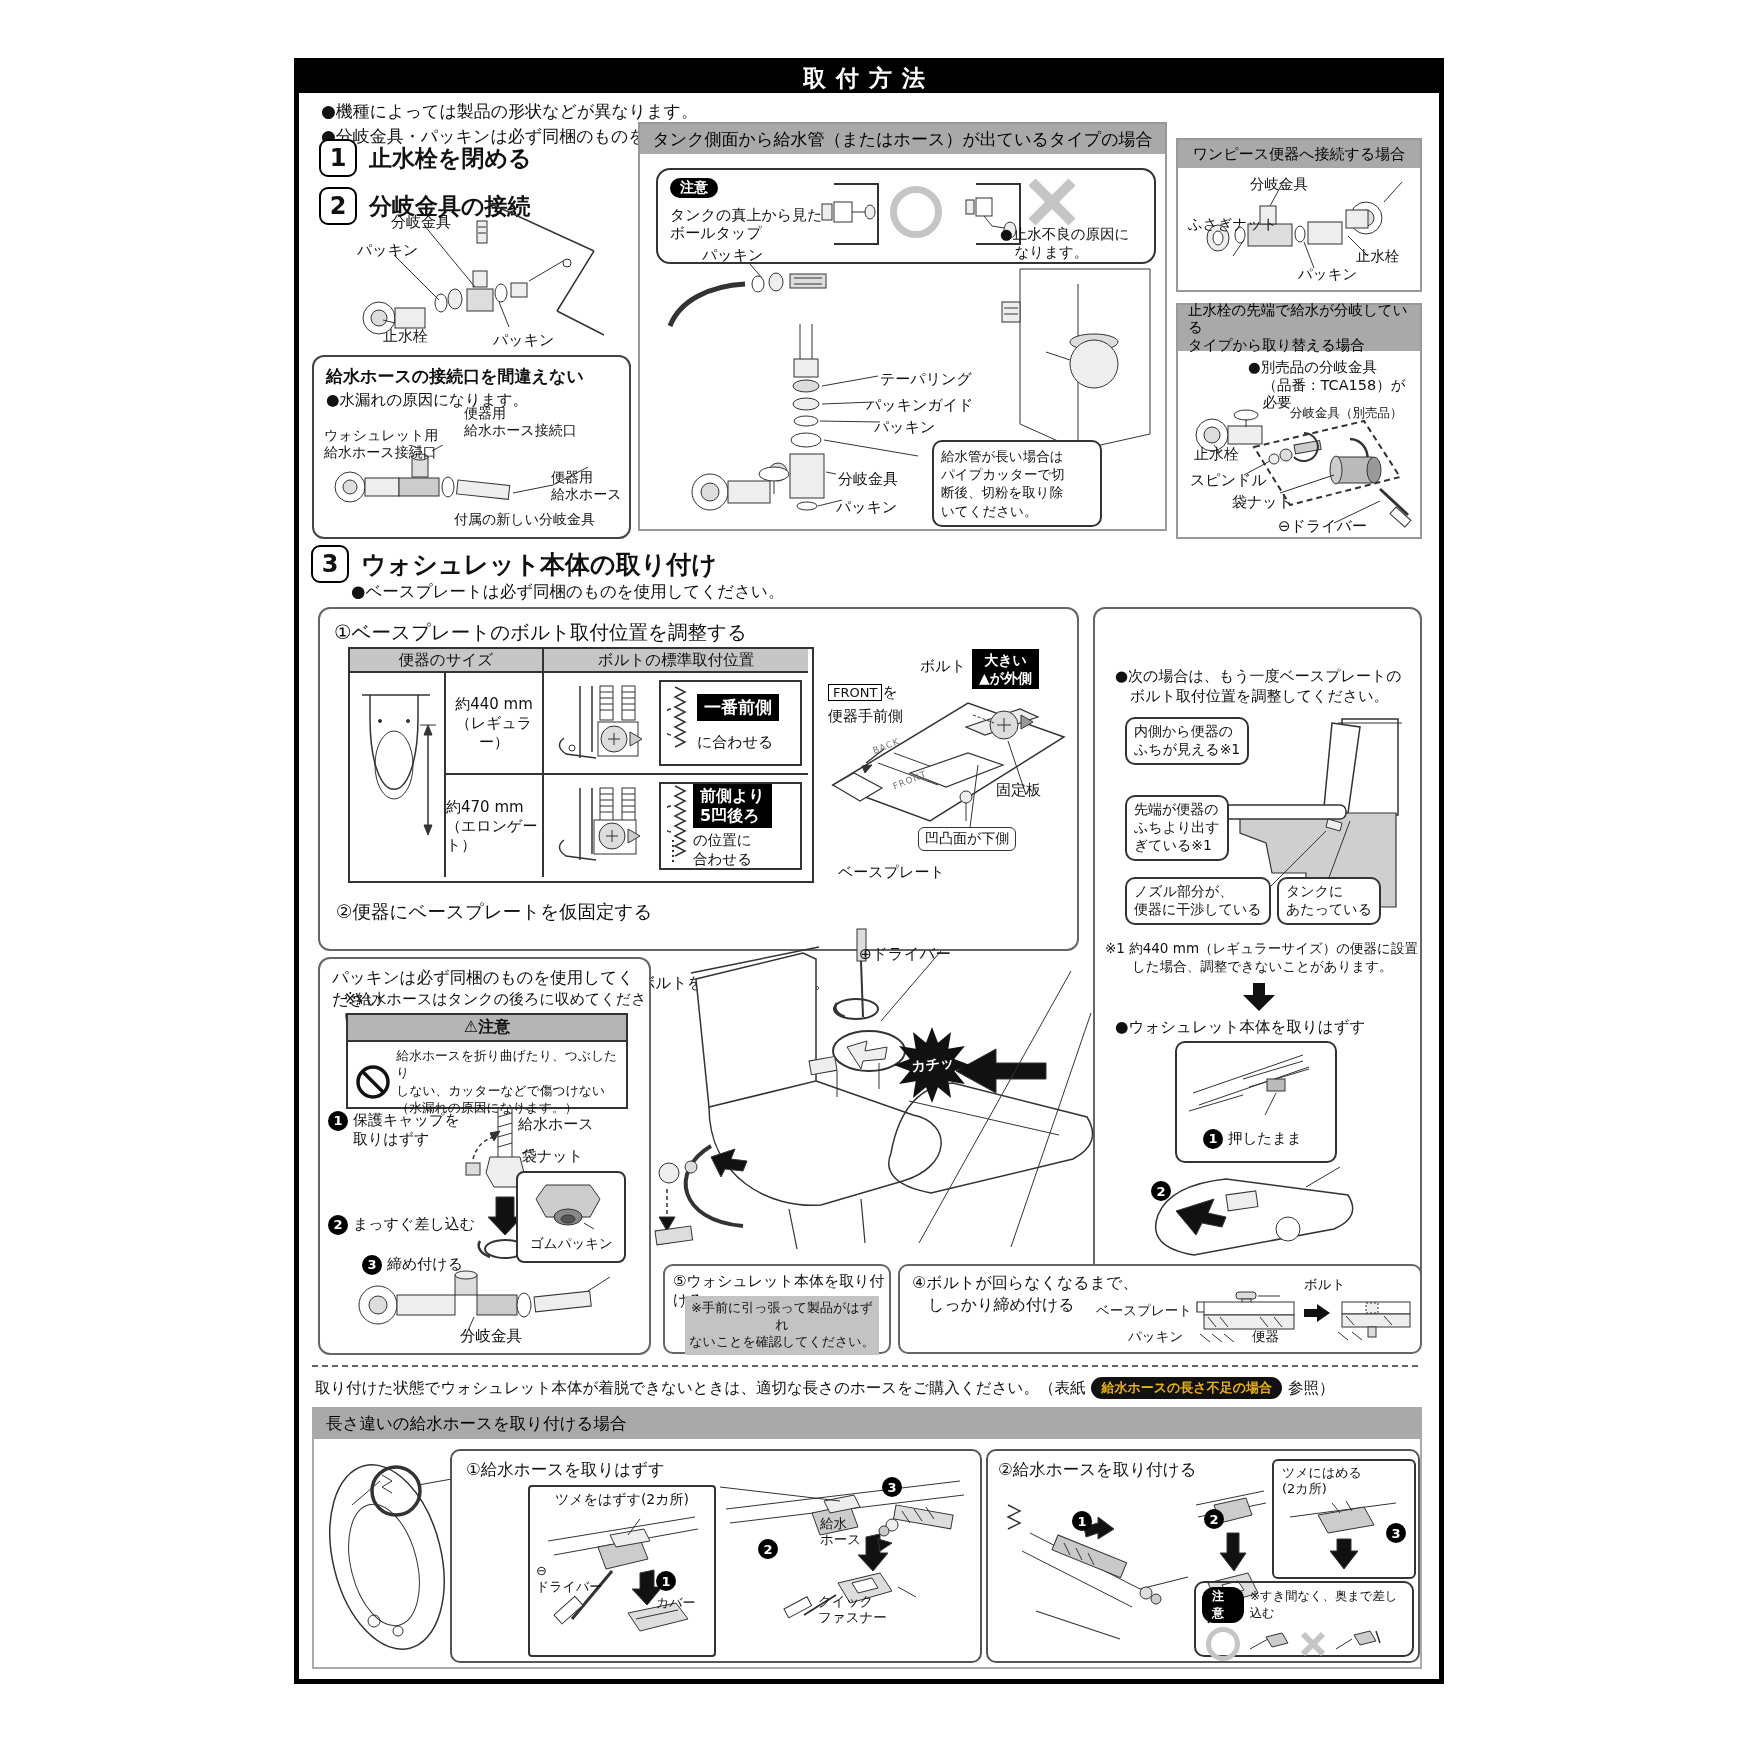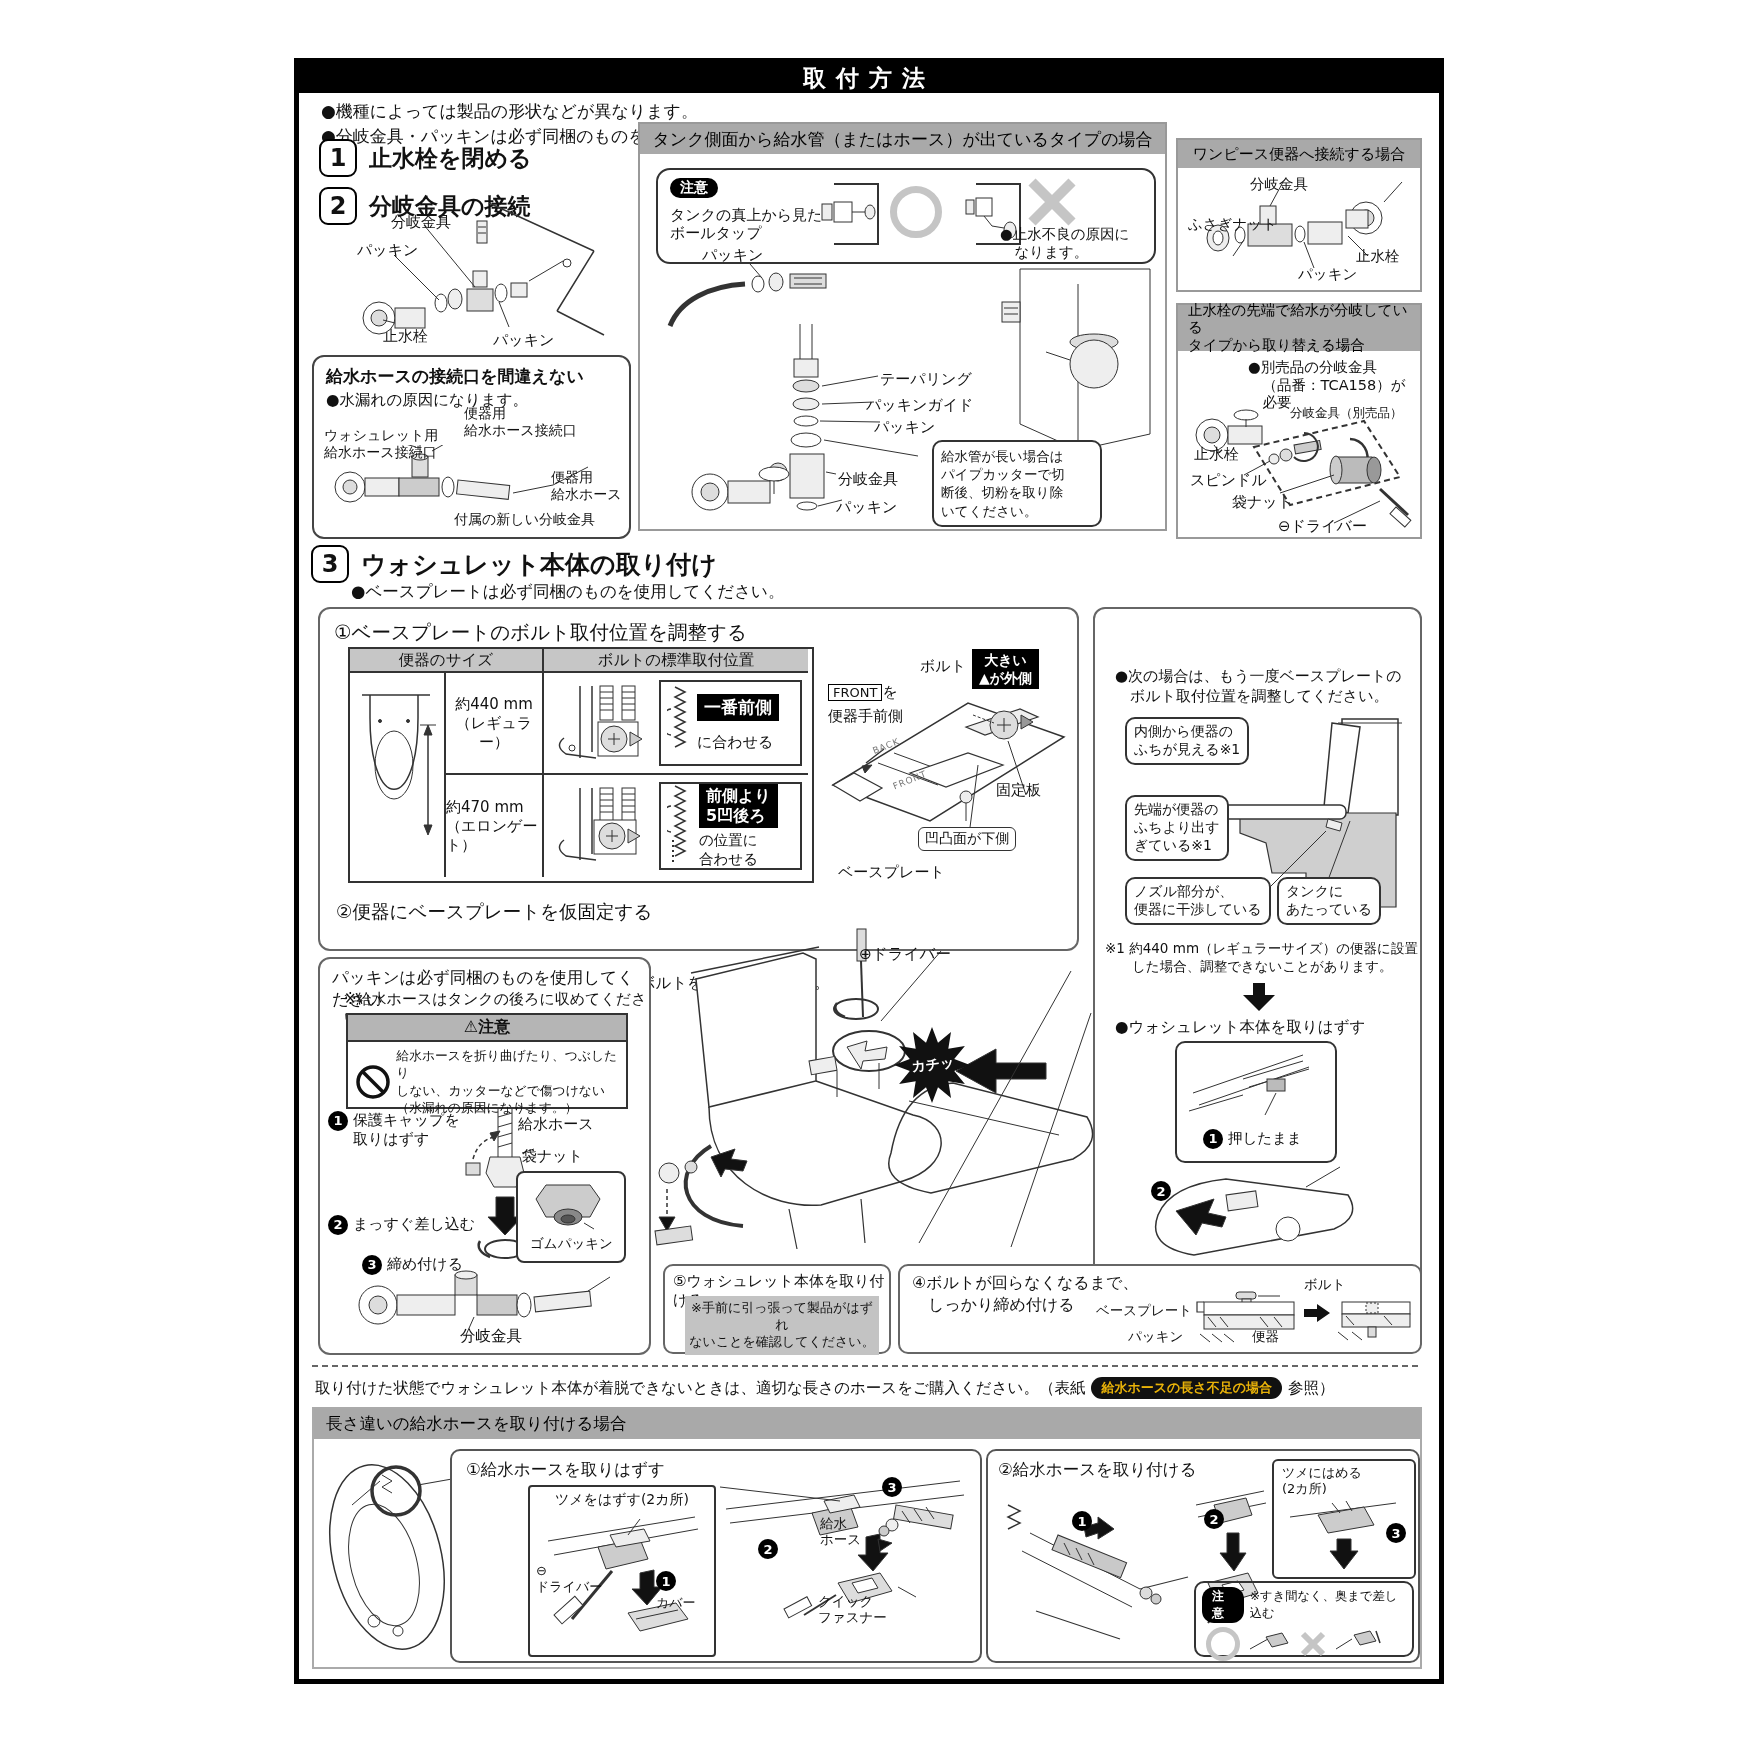--- a/index.html
+++ b/index.html
@@ -317,21 +317,21 @@
           <line x1="72" y1="14" x2="85" y2="14" stroke-width="1"></line>
               <line x1="72" y1="20" x2="85" y2="20" stroke-width="1"></line>
               <line x1="72" y1="26" x2="85" y2="26" stroke-width="1"></line>
               <line x1="72" y1="32" x2="85" y2="32" stroke-width="1"></line>
           <rect x="44" y="40" width="42" height="34" fill="#fff"></rect>
           <circle cx="62" cy="56" r="13" fill="#ddd"></circle>
           <line x1="56" y1="56" x2="68" y2="56"></line>
               <line x1="62" y1="50" x2="62" y2="62"></line>
           <polygon points="78,49 90,56 78,63" fill="#ccc"></polygon>
         </svg>
-        <div class="abs" style="left:115px;top:7px;width:143px;height:88px;border:2px solid #333;display:flex;align-items:center;gap:8px;padding-left:6px;box-sizing:border-box;">
+        <div class="abs" style="left:115px;top:7px;width:143px;height:88px;border:2px solid #333;display:flex;align-items:center;gap:2px;padding-left:6px;box-sizing:border-box;">
           <svg class="dgm" width="24" height="84">
             <path d="M8 2 l10 5 l-10 5 l10 5 l-10 5 l10 5 l-10 5 l10 5 l-10 5 l10 5 l-10 5 l10 5 l-10 5 l10 5 l-10 5" stroke-width="1.5"></path>
             <path d="M4 22 a9 13 0 0 0 0 26" stroke-width="1.5"></path>
             <line x1="6" y1="56" x2="6" y2="80" stroke-dasharray="2 3" stroke-width="2"></line>
           </svg>
           <div>
             <span class="bbadge pre" style="font-size:16px;line-height:1.25;">前側より
 5凹後ろ</span>
             <div class="pre" style="font-size:14.5px;margin-top:3px;line-height:1.25;">の位置に
 合わせる</div>

